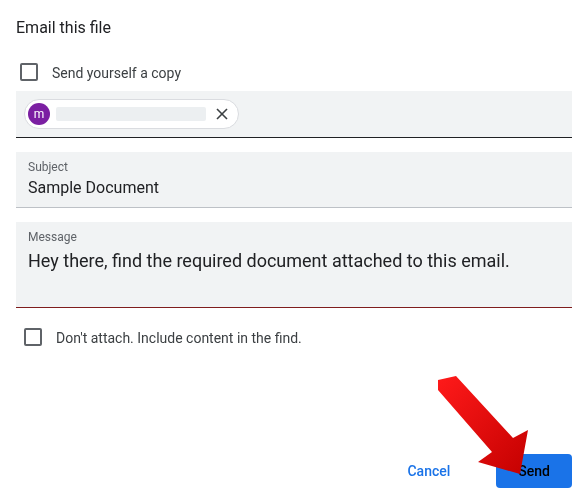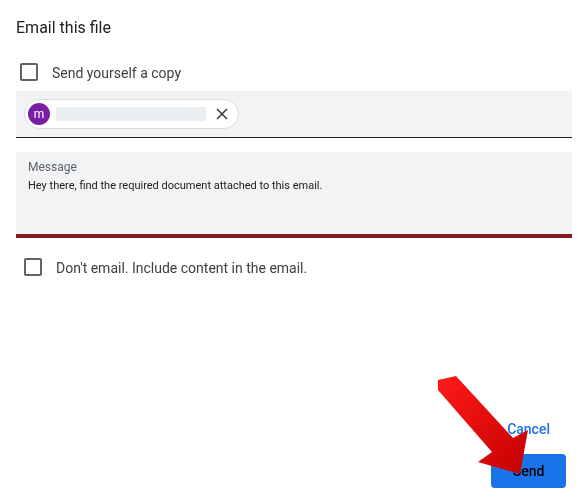--- a/index.html
+++ b/index.html
@@ -86,26 +86,26 @@
       color: #202124;
       border: none;
       background: transparent;
       width: 100%;
       outline: none;
       font-family: inherit;
     }
     .msg-panel {
       background: #f1f3f4;
       padding: 8px 12px 10px 12px;
-      border-bottom: 4px solid #7f1d1d;
+      border-bottom: 1px solid #7f1d1d;
       margin-top: 14px;
       min-height: 86px;
     }
     .msg-value {
-      font-size: 11px;
+      font-size: 18px;
       color: #202124;
       line-height: 1.4;
       border: none;
       background: transparent;
       width: 100%;
       outline: none;
       font-family: inherit;
       resize: none;
     }
     .bottom-options {
@@ -125,23 +125,22 @@
       width: 0; height: 0;
       border-left: 4px solid transparent;
       border-right: 4px solid transparent;
       border-top: 5px solid #5f6368;
     }
     .footer {
       position: absolute;
       right: 16px;
       bottom: 12px;
       display: flex;
-      gap: 8px;
+      gap: 24px;
       align-items: center;
-      flex-direction: column;
     }
     .btn {
       font-size: 14px;
       font-weight: 500;
       padding: 9px 22px;
       border-radius: 4px;
       cursor: pointer;
       border: none;
       font-family: inherit;
     }
@@ -179,30 +178,34 @@
       <div class="chip-text"></div>
       <div class="chip-remove">
         <svg width="14" height="14" viewBox="0 0 14 14">
             <line x1="2" y1="2" x2="12" y2="12" stroke="#3c4043" stroke-width="1.6"></line>
             <line x1="12" y1="2" x2="2" y2="12" stroke="#3c4043" stroke-width="1.6"></line>
           </svg>
       </div>
     </div>
   </div>
 
+  <div class="field-panel">
+    <div class="field-label">Subject</div>
+    <input class="field-value" value="Sample Document" style="">
+  </div>
 
   <div class="msg-panel">
     <div class="field-label">Message</div>
     <div class="msg-value">Hey there, find the required document attached to this email.</div>
   </div>
 
   <div class="bottom-options">
     <div class="checkbox-row">
       <div class="checkbox"></div>
-      <span class="checkbox-label">Don't email. Include content in the email.</span>
+      <span class="checkbox-label">Don't attach. Include content in the find.</span>
     </div>
   </div>
 </div>
 
 <div class="footer">
   <button class="btn btn-cancel">Cancel</button>
   <button class="btn btn-send">Send</button>
 </div>
 
 <svg class="arrow-annotation" viewBox="0 0 120 110">

